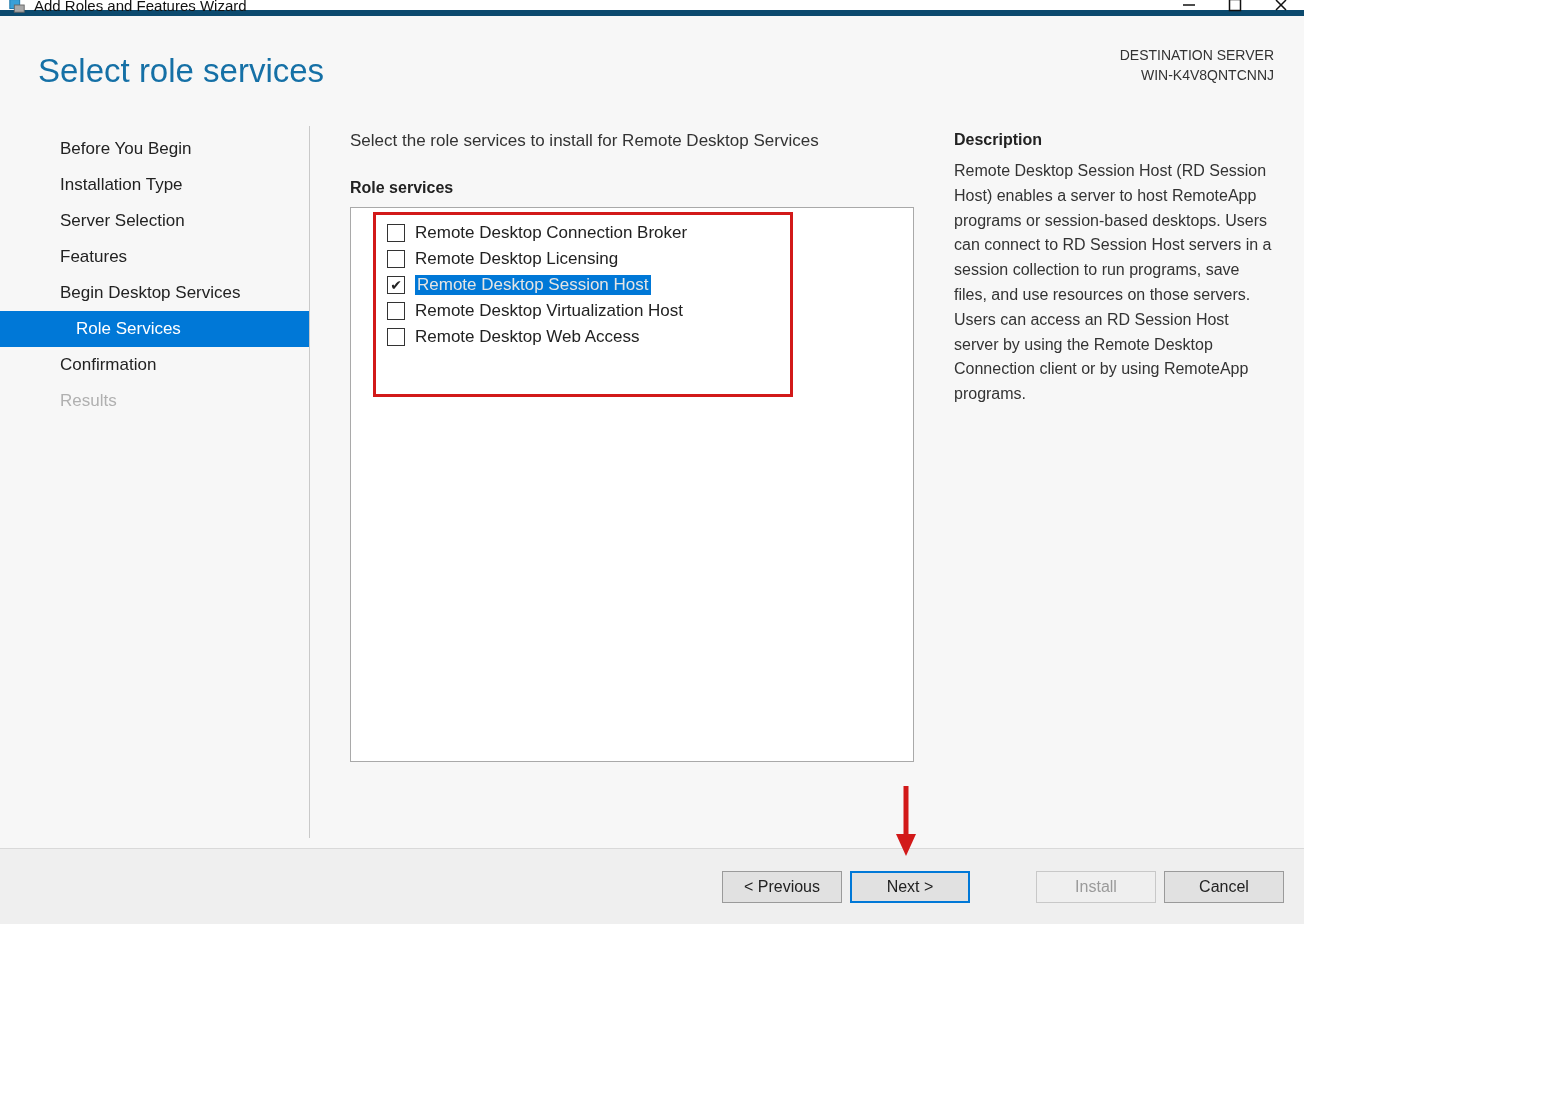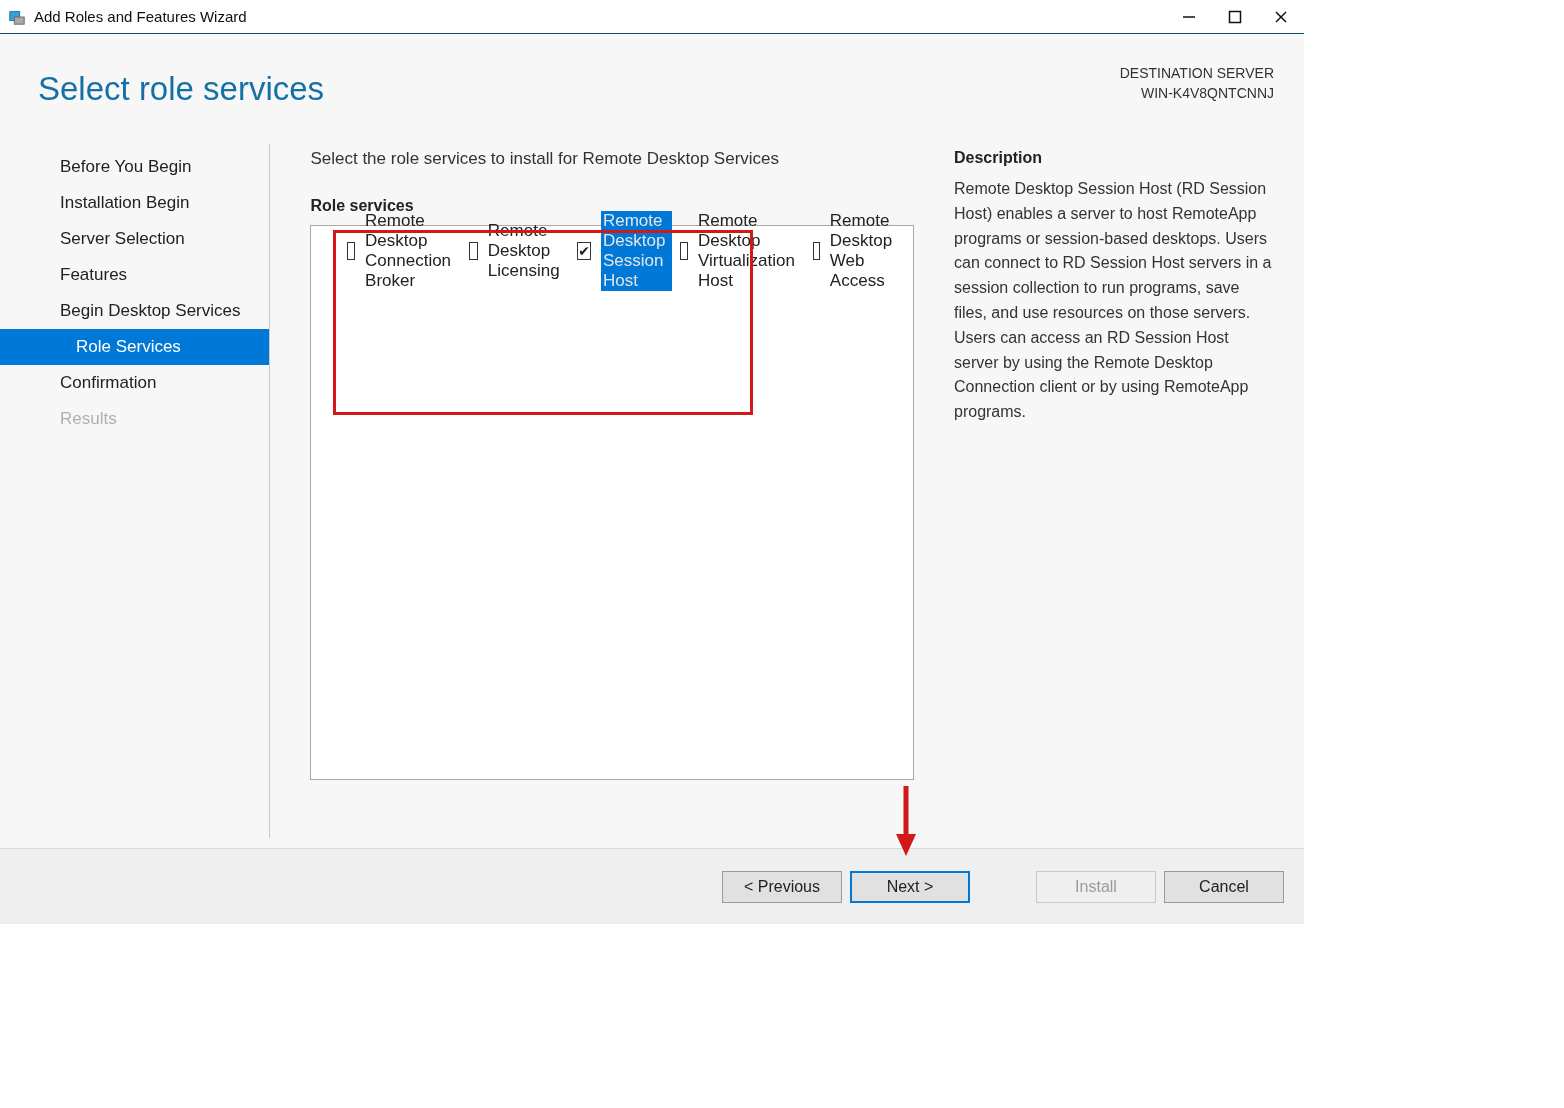--- a/index.html
+++ b/index.html
@@ -14,25 +14,25 @@
   }
   .window {
     position: relative;
     width: 100%;
     height: 100%;
     background: #fff;
     display: flex;
     flex-direction: column;
   }
   .titlebar {
-    height: 34px;
+    height: 16px;
     display: flex;
     align-items: center;
     padding: 0 0 0 8px;
-    border-bottom: 1px solid #0c4a6e;
+    border-bottom: 6px solid #0c4a6e;
     font-size: 15px;
     color: #111;
   }
   .titlebar .title-icon {
     width: 18px; height: 18px;
     margin-right: 8px;
     display: inline-flex;
     align-items: center; justify-content: center;
   }
   .titlebar .icon-svg { width: 18px; height: 18px; }
@@ -141,22 +141,22 @@
     position: absolute;
     left: 22px; top: 4px;
     width: 420px;
     height: 185px;
     border: 3px solid #d21919;
     pointer-events: none;
   }
   .role-list {
     padding: 12px 10px 10px 36px;
     display: flex;
-    flex-direction: row;
-    gap: 8px;
+    flex-direction: column;
+    gap: 0;
   }
   .role-item {
     display: flex;
     align-items: center;
     gap: 10px;
     font-size: 17px;
     color: #222;
     height: 26px;
   }
   .chk {
@@ -259,21 +259,21 @@
     <div class="dest">
       <div>DESTINATION SERVER</div>
       <div>WIN-K4V8QNTCNNJ</div>
     </div>
   </div>
 
   <div class="body">
 
     <div class="sidebar" id="sidebar">
         <div class="nav-item">Before You Begin</div>
-        <div class="nav-item">Installation Begin</div>
+        <div class="nav-item">Installation Type</div>
         <div class="nav-item">Server Selection</div>
         <div class="nav-item">Features</div>
         <div class="nav-item">Begin Desktop Services</div>
         <div class="nav-item indent active">Role Services</div>
         <div class="nav-item">Confirmation</div>
         <div class="nav-item disabled">Results</div>
       </div>
 
     <div class="main">
       <div class="col-left">

